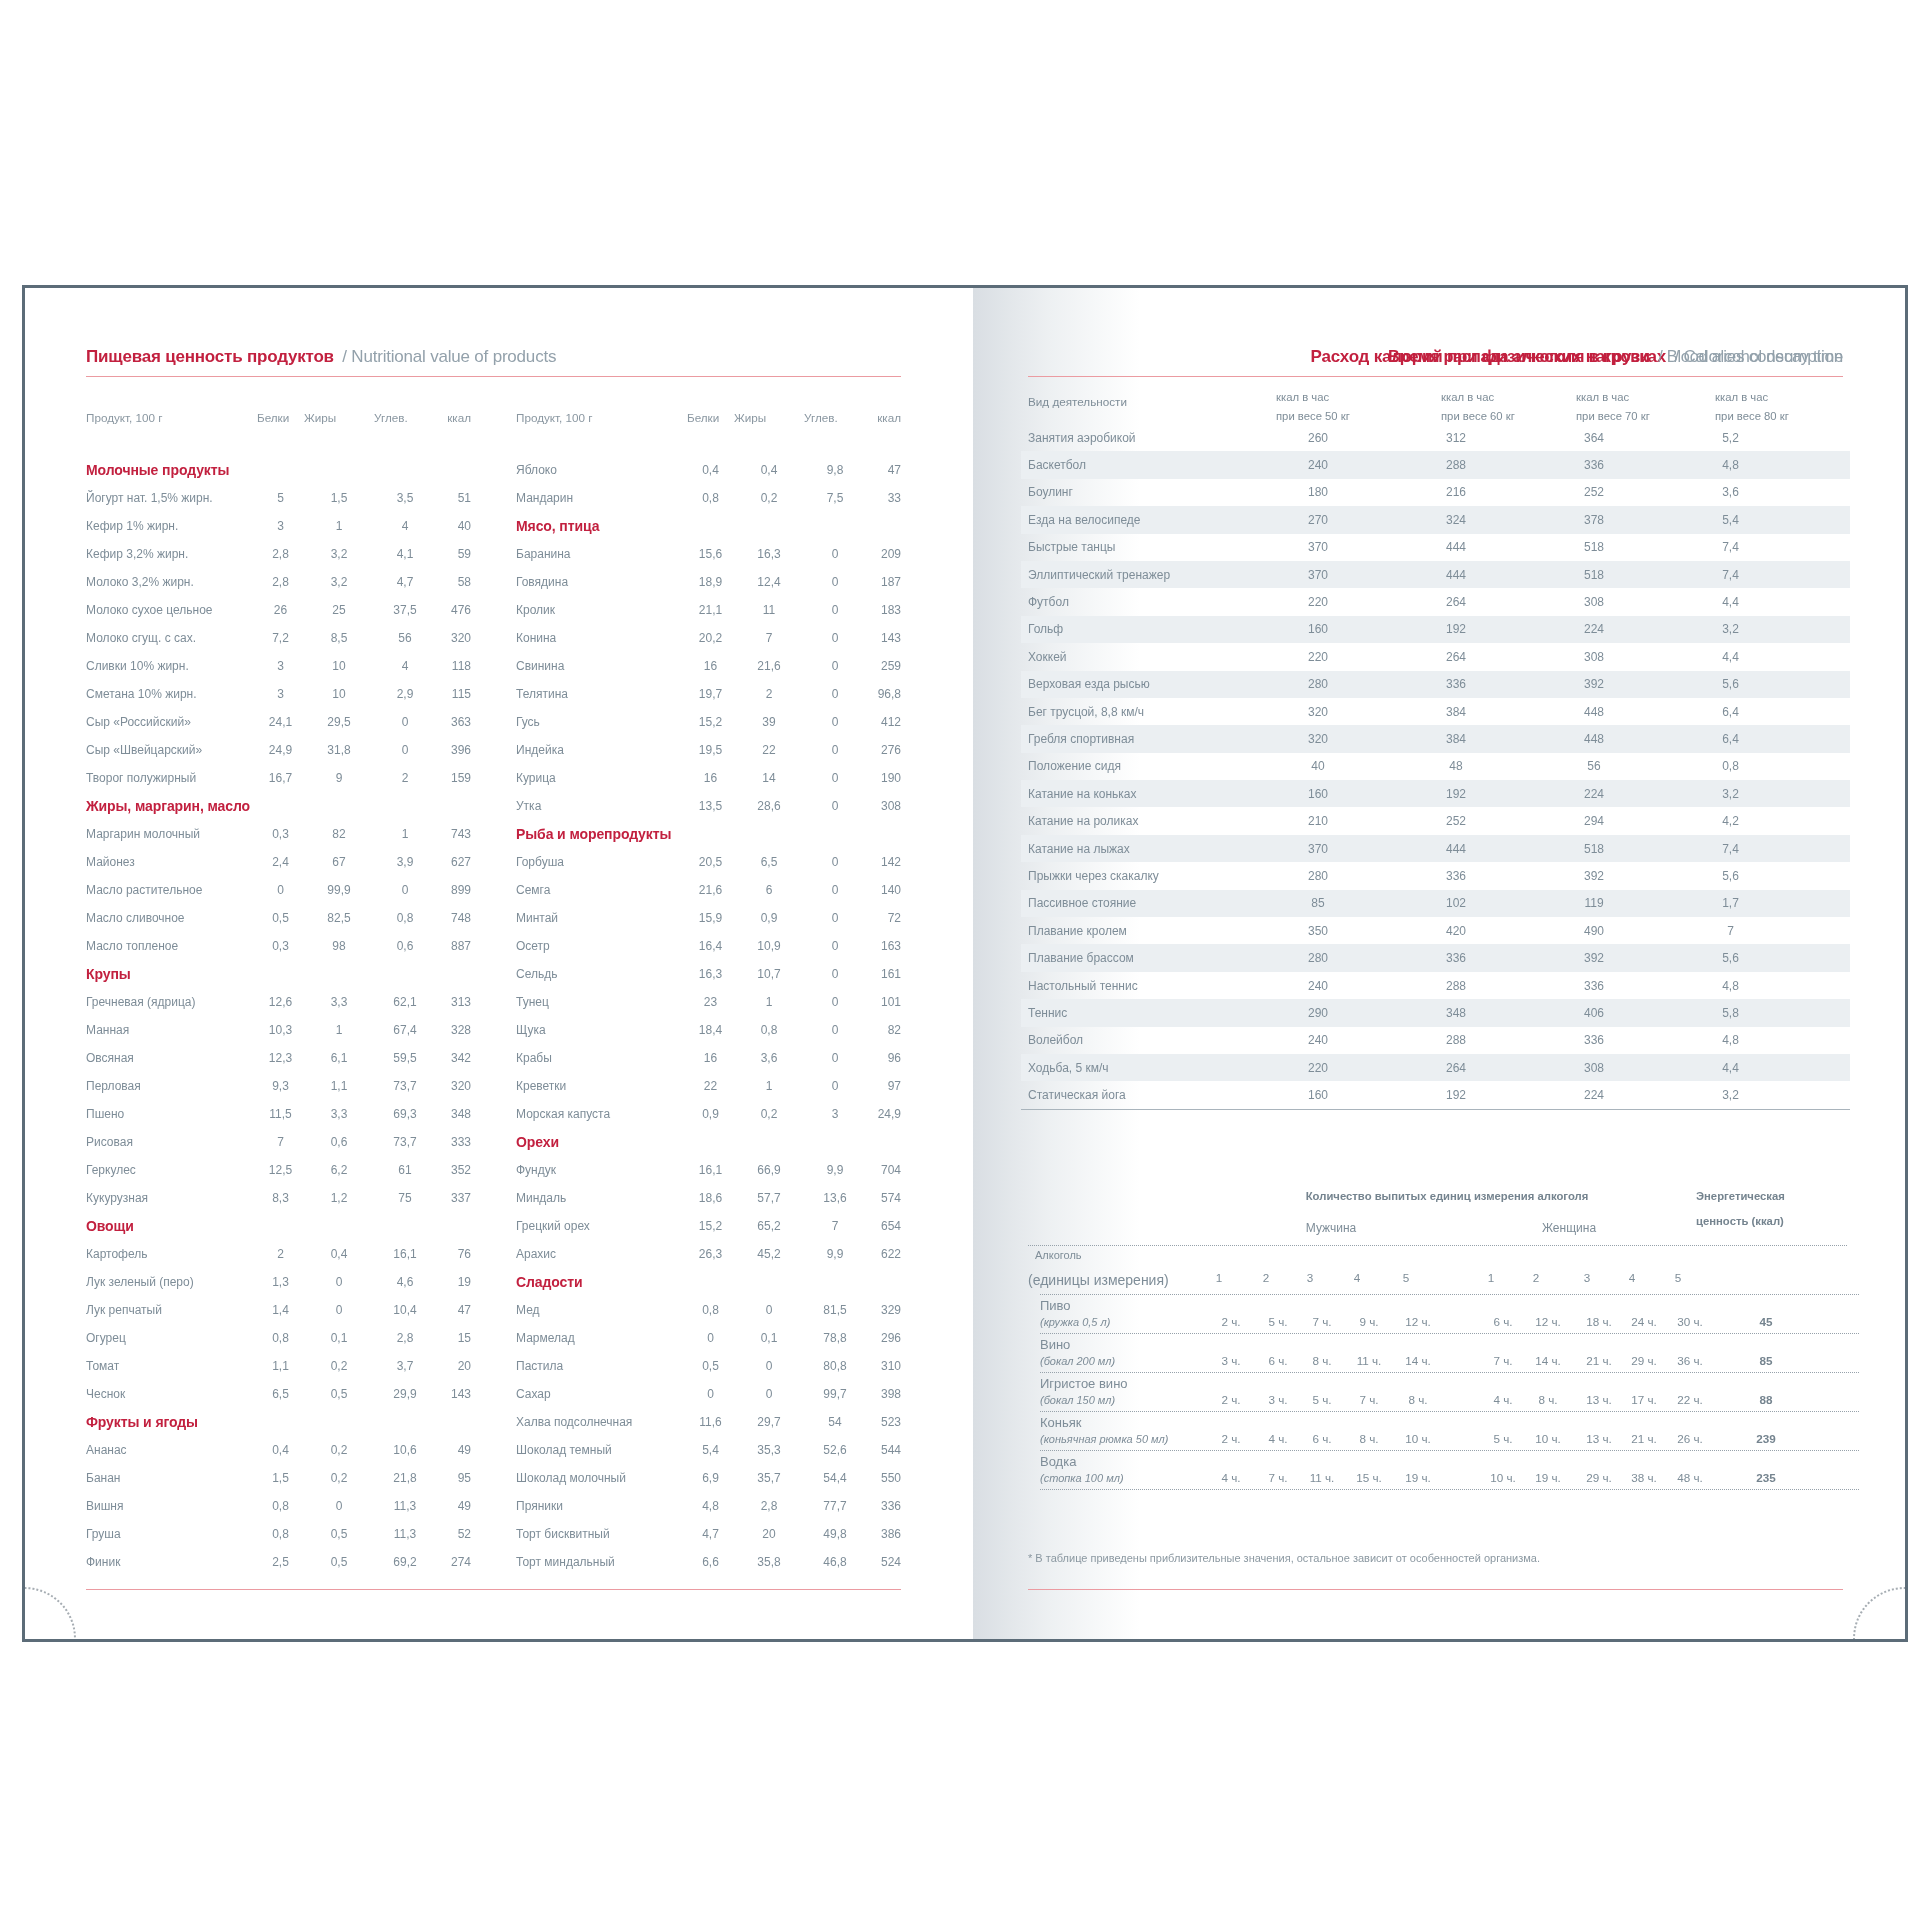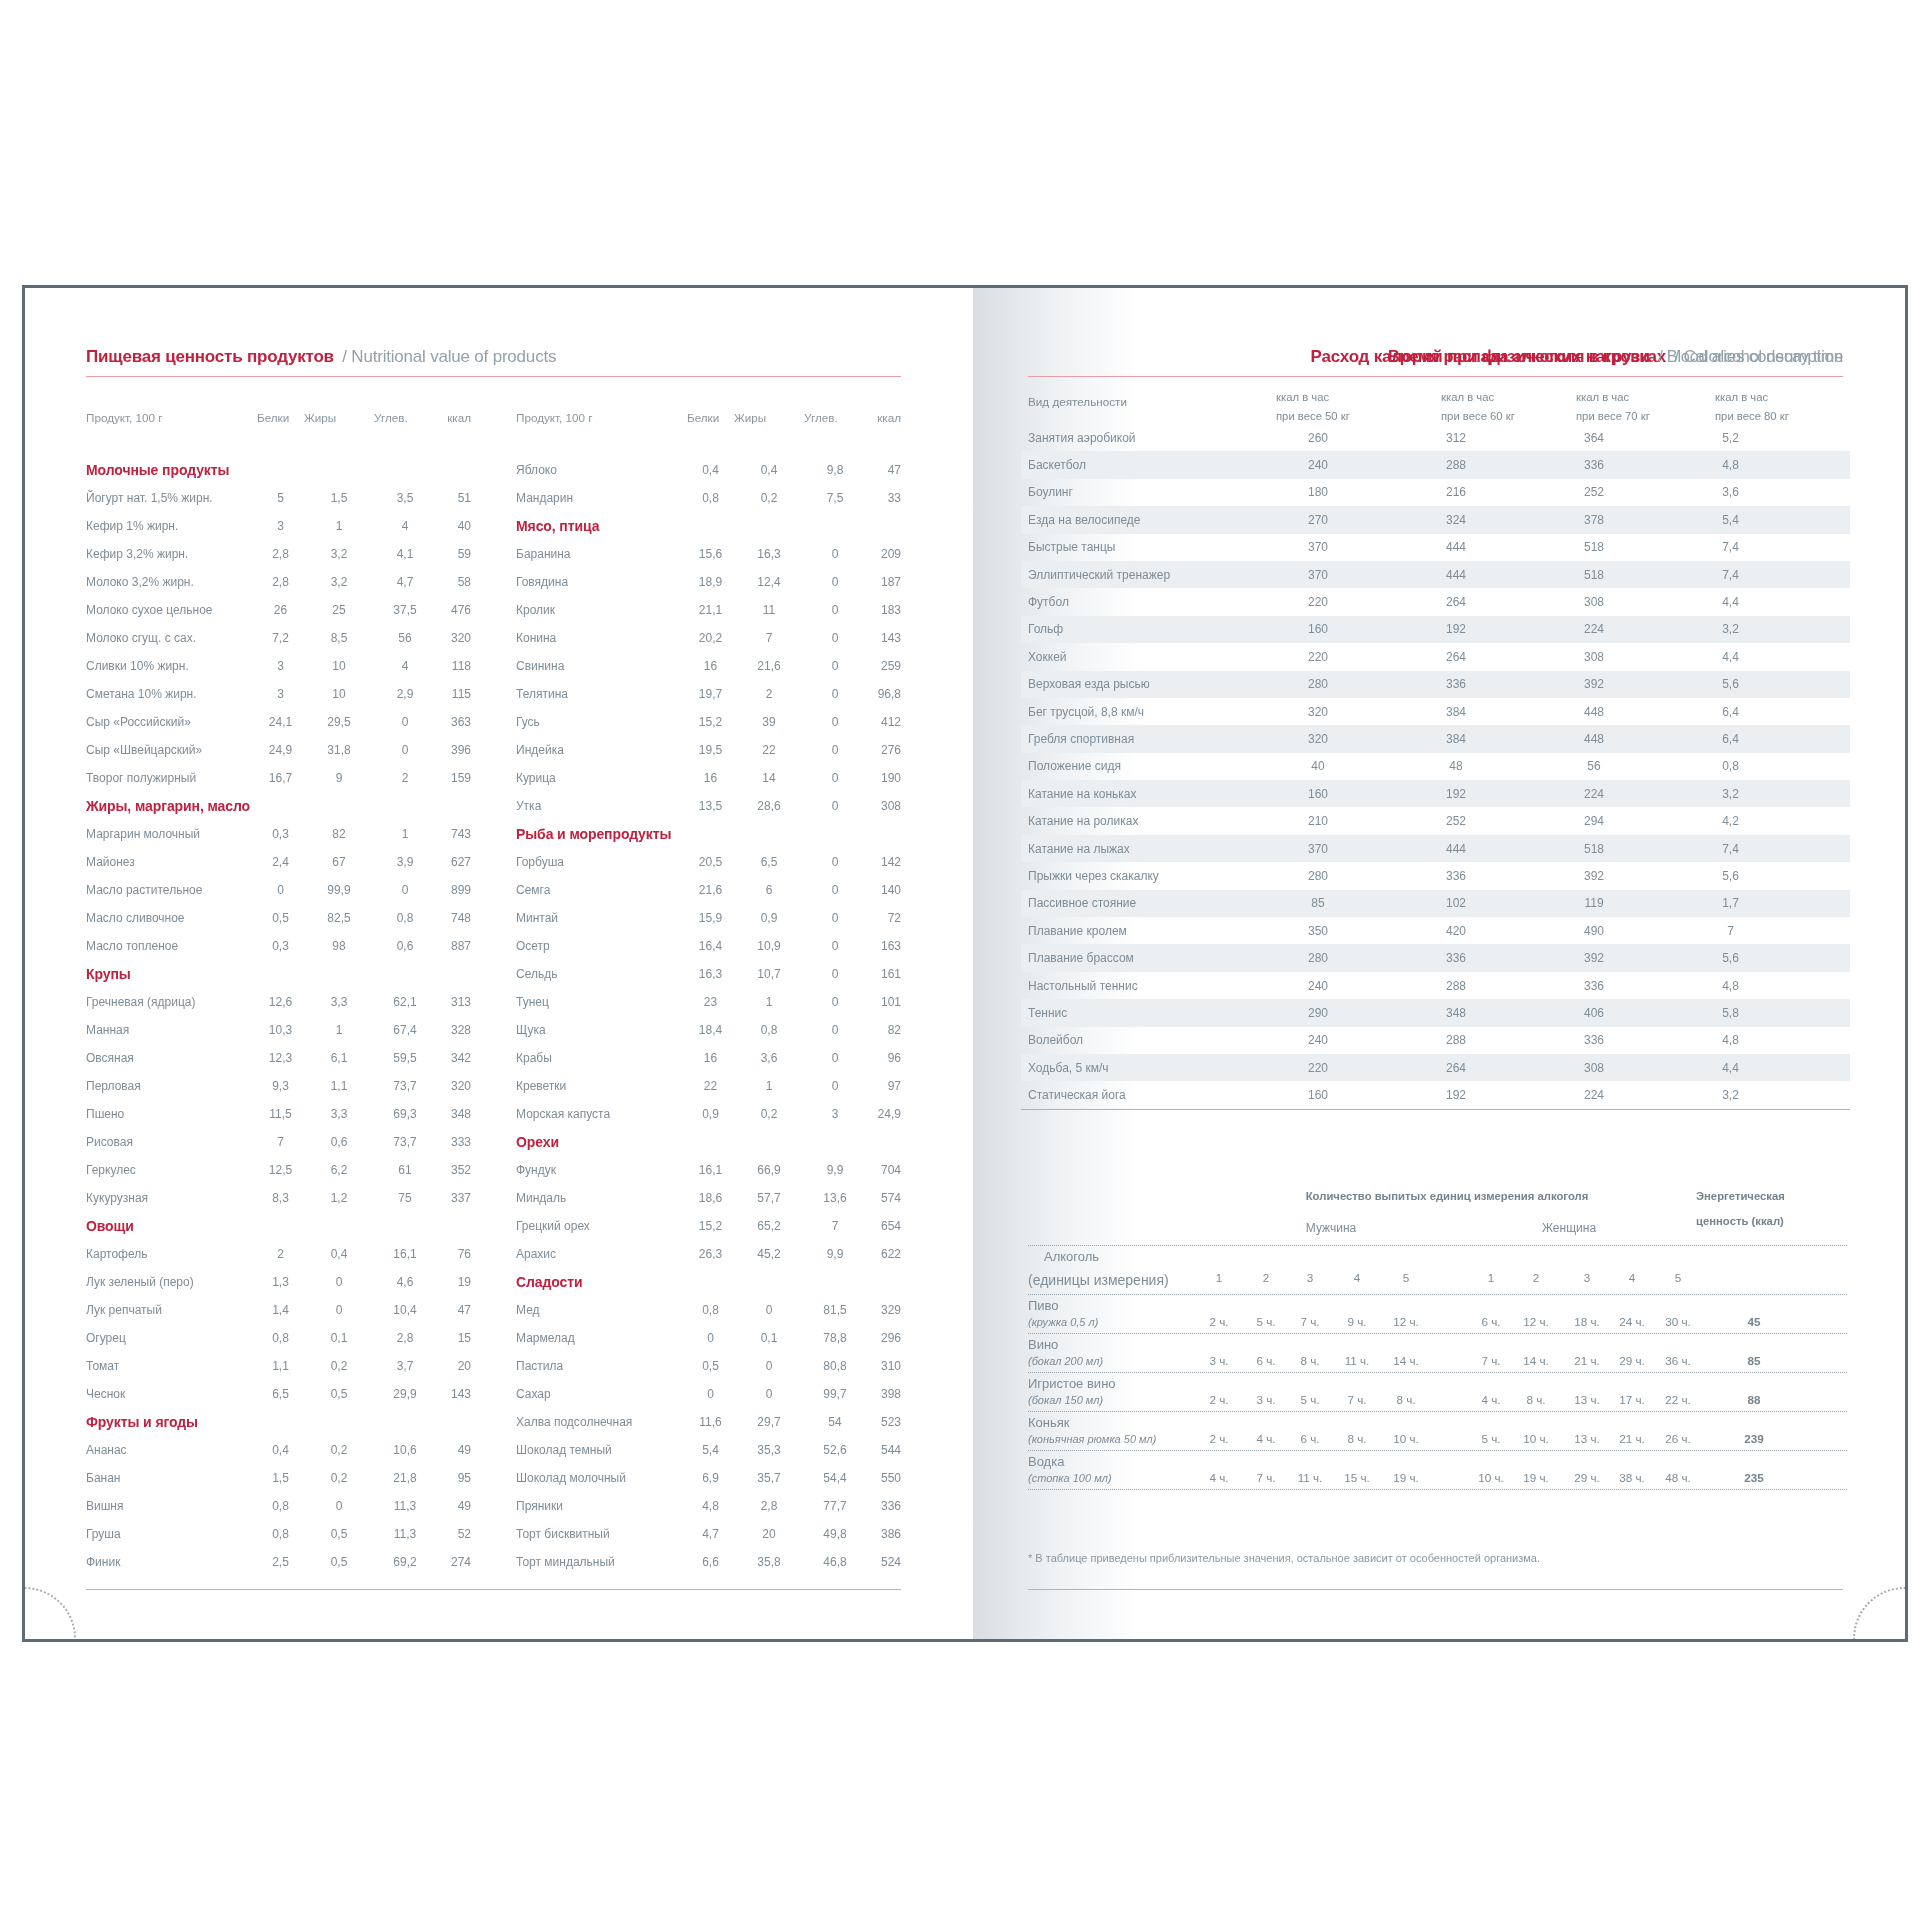--- a/index.html
+++ b/index.html
@@ -66,24 +66,24 @@
   .cal-v{text-align:center;}
 
   .alc-title{position:absolute;top:860px;right:0;font-size:16.3px;}
   .units-header{position:absolute;left:419px;top:902px;transform:translateX(-50%);font-size:11.3px;white-space:nowrap;font-weight:bold;color:#75848f;}
   .energy-l1{position:absolute;left:668px;top:902px;font-size:11.3px;font-weight:bold;color:#75848f;}
   .energy-l2{position:absolute;left:668px;top:927px;font-size:11.3px;font-weight:bold;color:#75848f;}
   .sex-label{position:absolute;top:933px;transform:translateX(-50%);font-size:12px;}
   #male-label{left:303px;} #female-label{left:541px;}
   .dot{position:absolute;border-top:1.6px dotted #97a2ab;width:819px;left:0;height:0;}
   #dot-top{top:957px;}
-  .alc-unit-name{position:absolute;left:16px;top:961px;font-size:13px;text-align:right;}
+  .alc-unit-name{position:absolute;left:7px;top:961px;font-size:11px;text-align:right;}
   .alc-unit-size{position:absolute;left:0;top:984px;font-size:14px;}
   .uc{position:absolute;top:983px;transform:translateX(-50%);font-size:11.7px;}
-  .alc-rows{position:absolute;left:0;top:1006px;width:819px;border-top:1.6px dotted #97a2ab;}
+  .alc-rows{position:absolute;left:12px;top:1006px;width:819px;border-top:1.6px dotted #97a2ab;}
   .alc-row{position:relative;height:38px;border-bottom:1.6px dotted #97a2ab;}
   .alc-name{position:absolute;left:0;top:3.1px;font-size:13px;white-space:nowrap;}
   .alc-size{position:absolute;left:0;bottom:4.7px;font-size:11px;white-space:nowrap;font-style:italic;}
   .alc-v{position:absolute;bottom:5.4px;transform:translateX(-50%);font-size:11.7px;white-space:nowrap;}
   .mc0{left:191px;} .mc1{left:238px;} .mc2{left:282px;} .mc3{left:329px;} .mc4{left:378px;}
   .fc0{left:463px;} .fc1{left:508px;} .fc2{left:559px;} .fc3{left:604px;} .fc4{left:650px;}
   .ec{left:726px;font-weight:bold;color:#75848f;}
   .footnote{position:absolute;left:0;top:1264px;font-size:11px;color:#8b98a1;}
 </style>
 </head>

